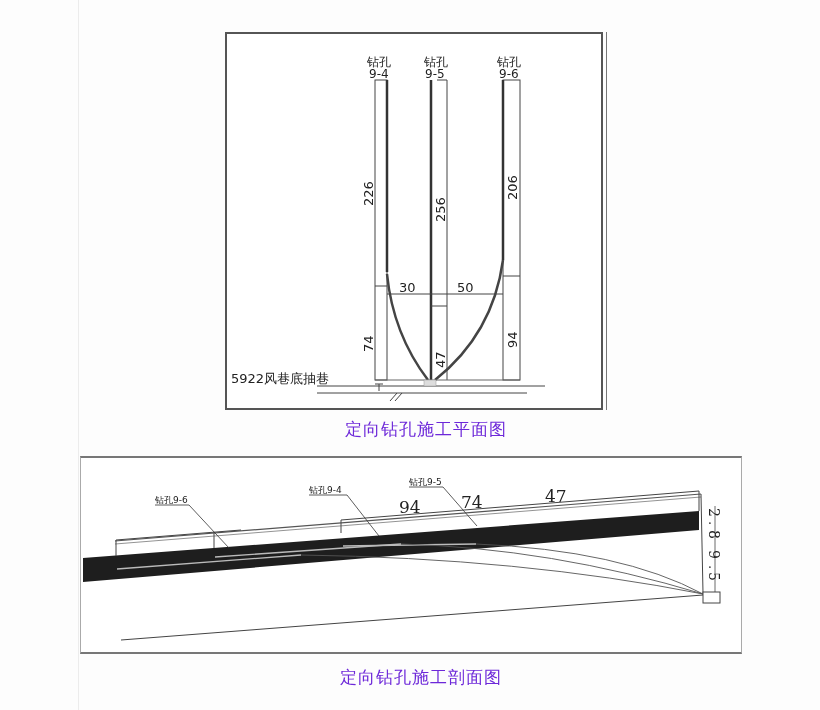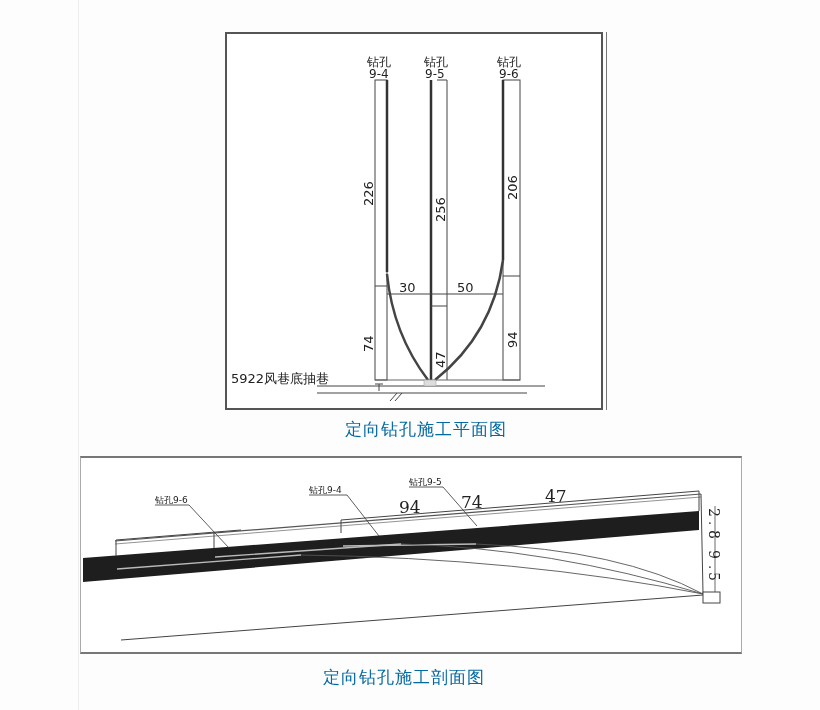--- a/index.html
+++ b/index.html
@@ -4,24 +4,24 @@
   <style>
     html, body { margin: 0; padding: 0; background: #fdfdfd; }
     body { width: 820px; height: 710px; position: relative; overflow: hidden;
            font-family: "DejaVu Serif", "Liberation Serif", serif; color: #222; }
     .page-fold { position: absolute; left: 78px; top: 0; width: 1px; height: 710px; background: #ececec; }
     .panel { position: absolute; background: #fff; }
     #plan-panel { left: 225px; top: 32px; width: 374px; height: 374px; border: 2px solid #555; }
     #plan-panel:after { content: ""; position: absolute; right: -6px; top: -2px; width: 1px; height: 378px; background: #777; }
     #section-panel { left: 80px; top: 456px; width: 660px; height: 194px; border-top: 2px solid #777; border-bottom: 2px solid #777; border-left: 1px solid #aaa; border-right: 1px solid #aaa; }
     svg { position: absolute; left: 0; top: 0; }
-    .caption { position: absolute; font-size: 17px; letter-spacing: 1px; color: #0369a1;
+    .caption { position: absolute; font-size: 17px; letter-spacing: 1px; color: #6d28d9;
                font-family: "DejaVu Serif", serif; }
     #plan-caption { left: 345px; top: 418px; }
-    #section-caption { left: 323px; top: 666px; }
+    #section-caption { left: 340px; top: 666px; }
     .lbl { font-family: "DejaVu Sans", sans-serif; fill: #222; }
   </style>
 </head>
 <body>
 
 <div class="page-fold"></div>
 
 <div id="plan-panel" class="panel">
   <svg width="374" height="374" viewBox="0 0 374 374">
 

